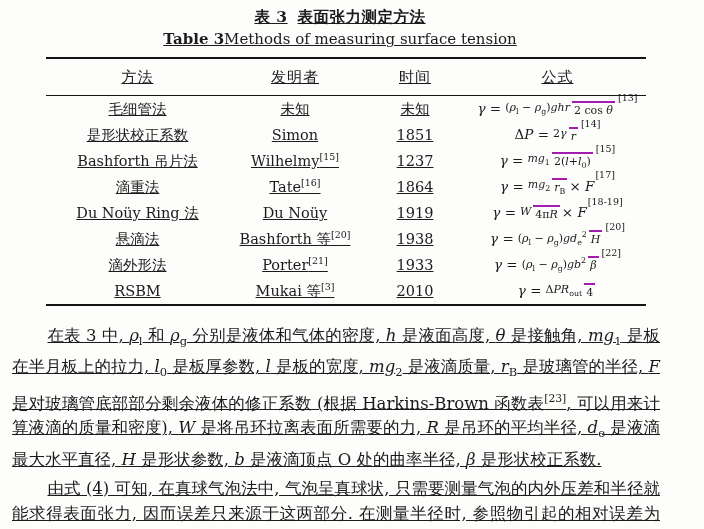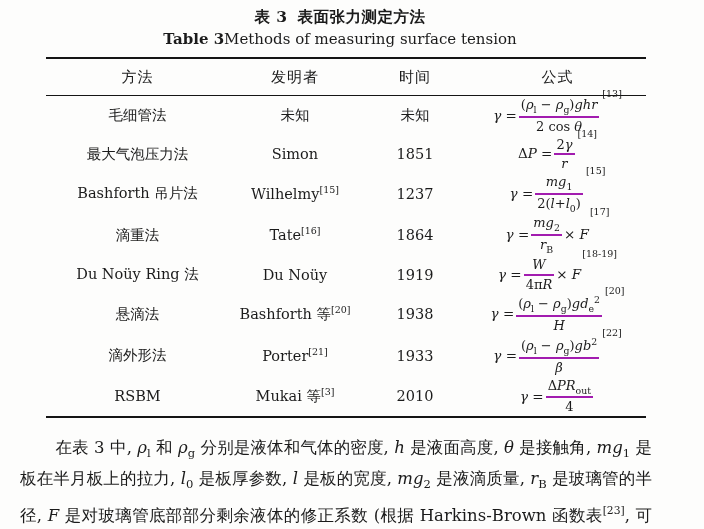--- a/index.html
+++ b/index.html
@@ -1,21 +1,21 @@
 <!DOCTYPE html>
 <html><head>
 <meta charset="utf-8">
 <style>
   html,body{margin:0;padding:0;}
   body{
     width:704px;height:529px;overflow:hidden;
     background:#fdfdfc;color:#1b1b1b;
     font-family:"DejaVu Serif","Liberation Serif",serif;
   }
-  .page{position:relative;width:680px;height:529px;}
+  .page{position:relative;width:680px;height:529px;text-decoration:underline;}
 
   
   .captions{padding-top:7px;text-align:center;line-height:1.25;}
   .cap-zh{font-size:15.5px;font-weight:bold;letter-spacing:.5px;}
   .cap-zh .cap-label{margin-right:10px;}
   .cap-en{font-size:15px;margin-top:4px;}
   .cap-en .cap-label{font-weight:bold;}
 
   
   .tbl-wrap{margin:8px 0 0 46px;width:600px;}
@@ -34,31 +34,31 @@
   col.c-method{width:183px;}
   col.c-inventor{width:132px;}
   col.c-year{width:108px;}
   col.c-formula{width:177px;}
   td.inventor-cell sup.ref, .math sup.ref{
     font-size:9.5px;vertical-align:super;line-height:0;
   }
   
   .math{display:inline-flex;align-items:center;font-size:13.5px;white-space:nowrap;}
   .math .mpre,.math .mpost{line-height:1;}
-  .math .frac{display:inline-flex;flex-direction:column;text-align:center;
-    font-size:13px;line-height:1.2;margin:1px 2px;}
+  .math .frac{display:inline-flex;text-align:center;
+    font-size:11px;line-height:1.2;margin:1px 2px;}
   .math .frac .num{padding:0 2px 1px;}
   .math .frac .den{border-top:2px solid #a21caf;padding:1px 2px 0;}
   .math sup.ref{align-self:flex-start;margin:-2px 0 0 1px;}
   .math sub,.math sup:not(.ref){font-size:.72em;}
 
   
   .body-text{margin:17px 16px 0 8px;font-size:16.5px;line-height:25px;
     text-align:justify;}
-  .body-text p{margin:12px;text-indent:2.15em;}
+  .body-text p{margin:4px;text-indent:2.15em;}
   .body-text sub{font-size:.7em;}
   .body-text sup{font-size:.65em;}
 </style>
 </head>
 <body>
 
 <div class="page">
 
   <div class="captions">
     <div class="cap-zh">
@@ -93,21 +93,21 @@
             <td><span class="math">
                 <span class="mpre"><i>γ</i> = </span>
                 <span class="frac">
                   <span class="num">(<i>ρ</i><sub>l</sub> − <i>ρ</i><sub>g</sub>)<i>ghr</i></span>
                   <span class="den">2 cos <i>θ</i></span>
                 </span>
                 <sup class="ref">[13]</sup>
               </span></td>
           </tr>
           <tr>
-            <td>最大气泡压力法</td>
+            <td>是形状校正系数</td>
             <td class="inventor-cell">Simon</td>
             <td>1851</td>
             <td><span class="math">
                 <span class="mpre">Δ<i>P</i> = </span>
                 <span class="frac">
                   <span class="num">2<i>γ</i></span>
                   <span class="den"><i>r</i></span>
                 </span>
                 <sup class="ref">[14]</sup>
               </span></td>

